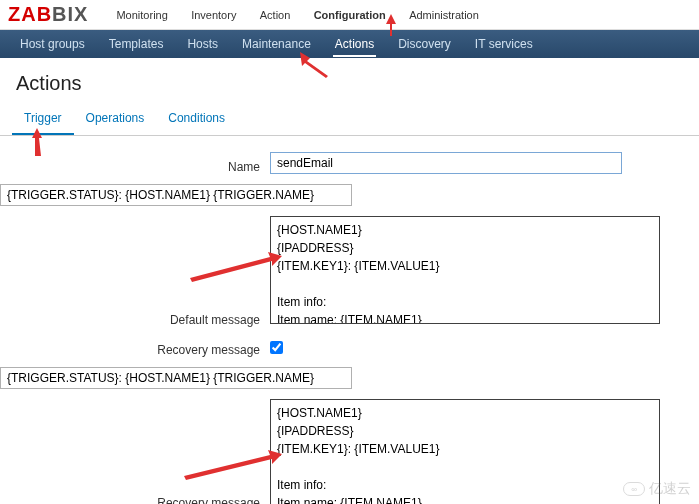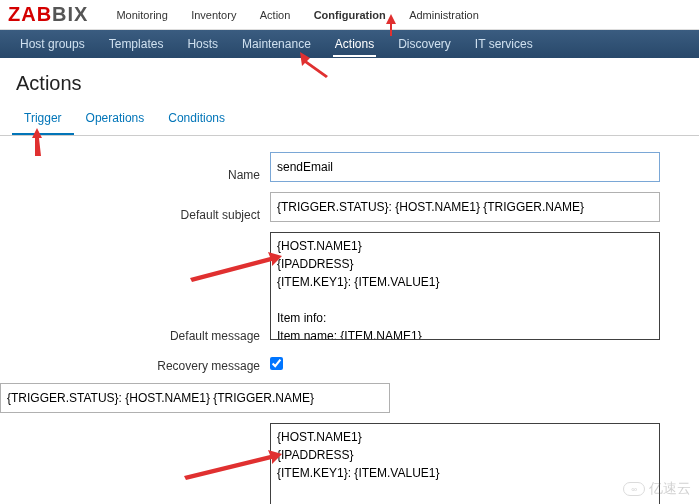--- a/index.html
+++ b/index.html
@@ -14,21 +14,21 @@
   .subnav a { color: #cfe0ef; text-decoration: none; margin: 0 10px; font-size: 12px; padding: 6px 2px; cursor: pointer; }
   .subnav a.active { color: #fff; border-bottom: 2px solid #fff; padding-bottom: 4px; }
   .pagetitle { font-size: 20px; padding: 14px 16px 8px; color: #222; }
   .tabs { display: flex; border-bottom: 1px solid #ccc; padding: 0 12px; }
   .tabs a { color: #0275b8; text-decoration: none; padding: 8px 12px; font-size: 12px; cursor: pointer; }
   .tabs a.active { color: #0275b8; border-bottom: 2px solid #0275b8; font-weight: normal; }
   .form { padding: 16px 24px 16px 0; }
   .row { display: flex; align-items: flex-end; margin-bottom: 10px; }
   .row label { width: 270px; text-align: right; padding-right: 10px; padding-top: 4px; color: #333; font-size: 12px; }
   .row .ctl { flex: 1; position: relative; }
-  input[type=text] { width: 390px; height: 22px; border: 1px solid #7aa7d6; padding: 14px 6px; font-size: 12px; font-family: inherit; }
+  input[type=text] { width: 352px; height: 22px; border: 1px solid #7aa7d6; padding: 2px 6px; font-size: 12px; font-family: inherit; }
   input[type=text].plain { border: 1px solid #b0b0b0; }
   textarea { width: 390px; height: 108px; border: 1px solid #404040; padding: 4px 6px; font-size: 12px; font-family: inherit; resize: none; overflow-y: scroll; line-height: 1.5; }
   input[type=checkbox] { margin-top: 4px; }
   .arrow { position: absolute; pointer-events: none; }
   .arrow svg { display: block; }
   .watermark { position: absolute; right: 8px; bottom: 6px; opacity: 0.3; font-size: 14px; color: #666; display: flex; align-items: center; gap: 4px; }
   .watermark .wm-icon { width: 22px; height: 14px; border: 1px solid #888; border-radius: 7px; display: inline-flex; align-items: center; justify-content: center; font-size: 8px; }
 </style>
 </head>
 <body>
@@ -65,21 +65,20 @@
 </div>
 
 <div class="form">
 
   <div class="row">
     <label>Name</label>
     <div class="ctl"><input type="text" value="sendEmail" style=""></div>
   </div>
 
   <div class="row">
-    <label>Default subject</label>
     <div class="ctl"><input type="text" class="plain" value="{TRIGGER.STATUS}: {HOST.NAME1} {TRIGGER.NAME}" style=""></div>
   </div>
 
   <div class="row">
     <label>Default message</label>
     <div class="ctl"><textarea style="">{HOST.NAME1}
 {IPADDRESS}
 {ITEM.KEY1}: {ITEM.VALUE1}
 
 Item info:

